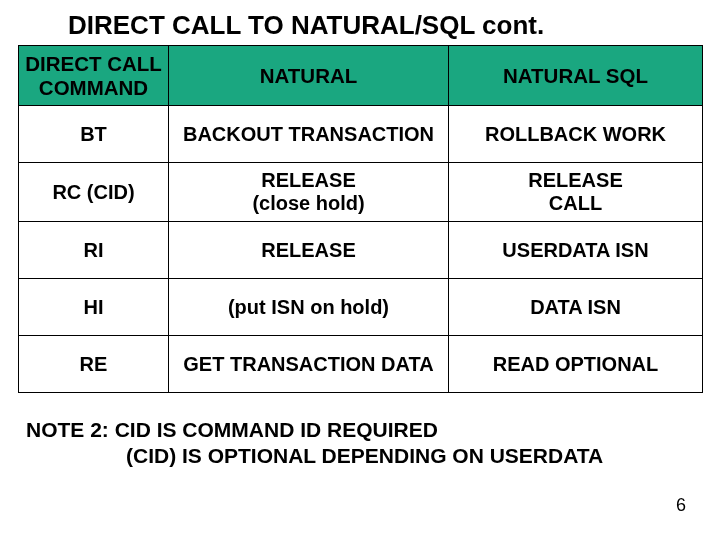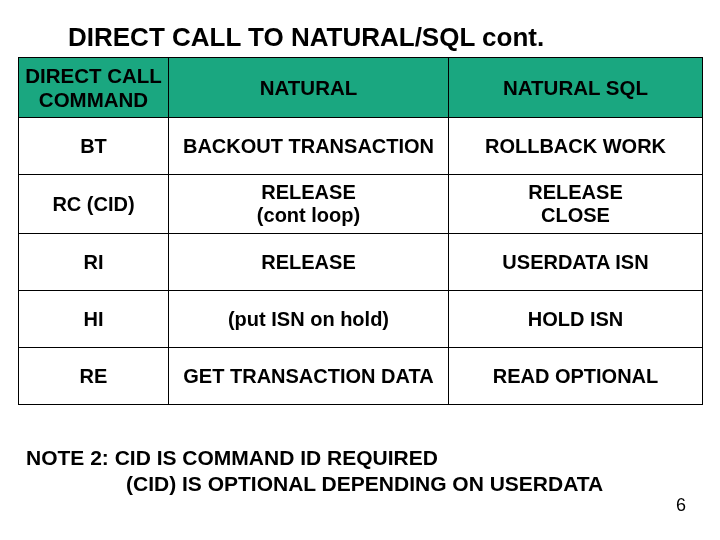--- a/index.html
+++ b/index.html
@@ -9,21 +9,21 @@
     height: 540px;
     background: #fff;
     font-family: Arial, Helvetica, sans-serif;
     color: #000;
   }
   .slide {
     position: relative;
     width: 720px;
     height: 540px;
     box-sizing: border-box;
-    padding: 22px 18px 0 18px;
+    padding: 10px 18px 0 18px;
   }
   .title {
     font-size: 26px;
     font-weight: bold;
     margin: 0 0 4px 50px;
   }
   table {
     border-collapse: collapse;
     width: 100%;
     table-layout: fixed;
@@ -42,21 +42,21 @@
     height: 44px;
   }
   tr.hdr th {
     background: #1aa780;
     color: #000;
     font-size: 20.5px;
     height: 42px;
   }
   .twoLine span { display:block; }
   .note {
-    margin-top: 40px;
+    margin-top: 24px;
     margin-left: 8px;
     font-size: 21px;
     font-weight: bold;
     line-height: 1.25;
   }
   .note .line2 { padding-left: 100px; display:block; }
   .pagenum {
     position: absolute;
     right: 34px;
     bottom: 24px;
@@ -89,36 +89,36 @@
 
     <tr>
       <td>BT</td>
       <td>BACKOUT TRANSACTION</td>
       <td>ROLLBACK WORK</td>
     </tr>
     <tr>
       <td>RC (CID)</td>
       <td class="twoLine">
         <span>RELEASE</span>
-        <span>(cont loop)</span>
+        <span>(close hold)</span>
       </td>
       <td class="twoLine">
         <span>RELEASE</span>
-        <span>CLOSE</span>
+        <span>CALL</span>
       </td>
     </tr>
     <tr>
       <td>RI</td>
       <td>RELEASE</td>
       <td>USERDATA ISN</td>
     </tr>
     <tr>
       <td>HI</td>
       <td>(put ISN on hold)</td>
-      <td>HOLD ISN</td>
+      <td>DATA ISN</td>
     </tr>
     <tr>
       <td>RE</td>
       <td>GET TRANSACTION DATA</td>
       <td>READ OPTIONAL</td>
     </tr>
   </tbody>
     </table>
 
   <div class="note">

